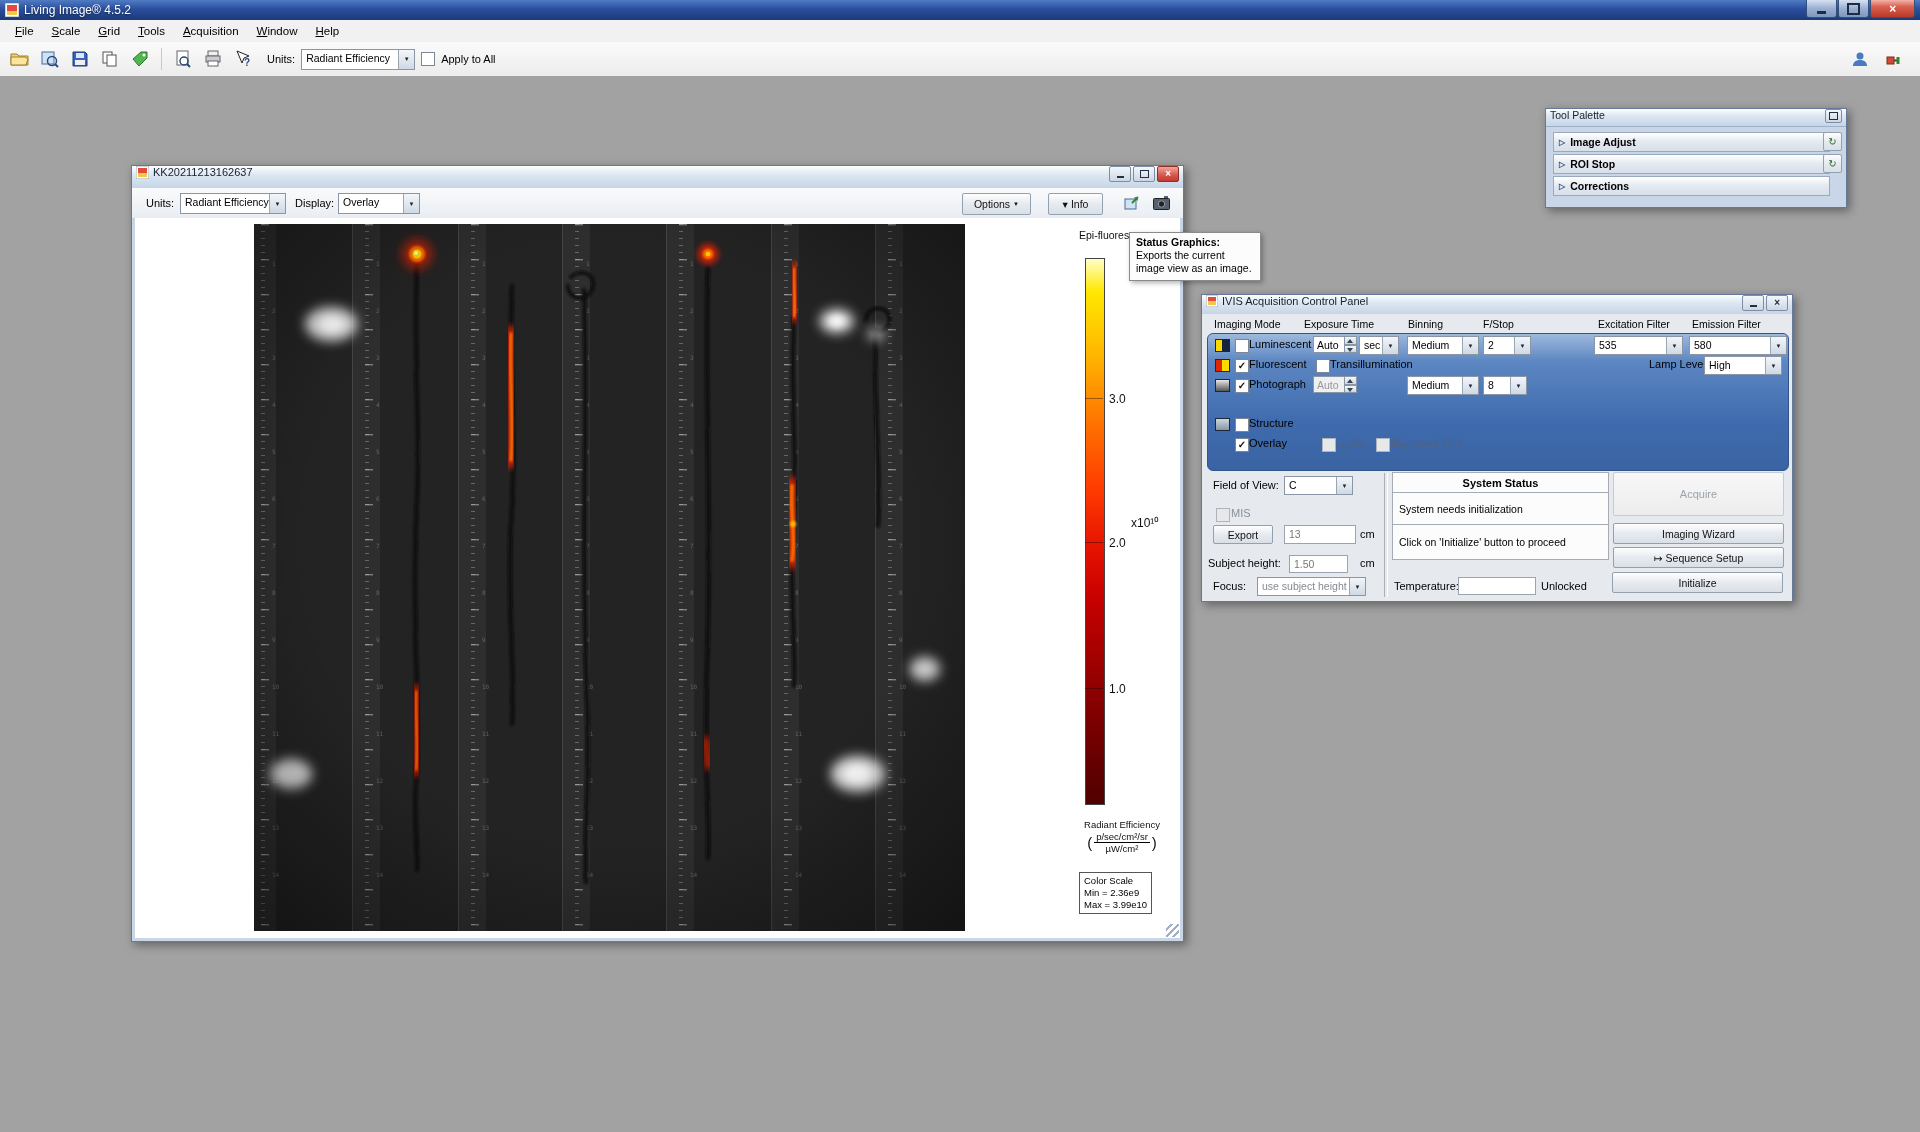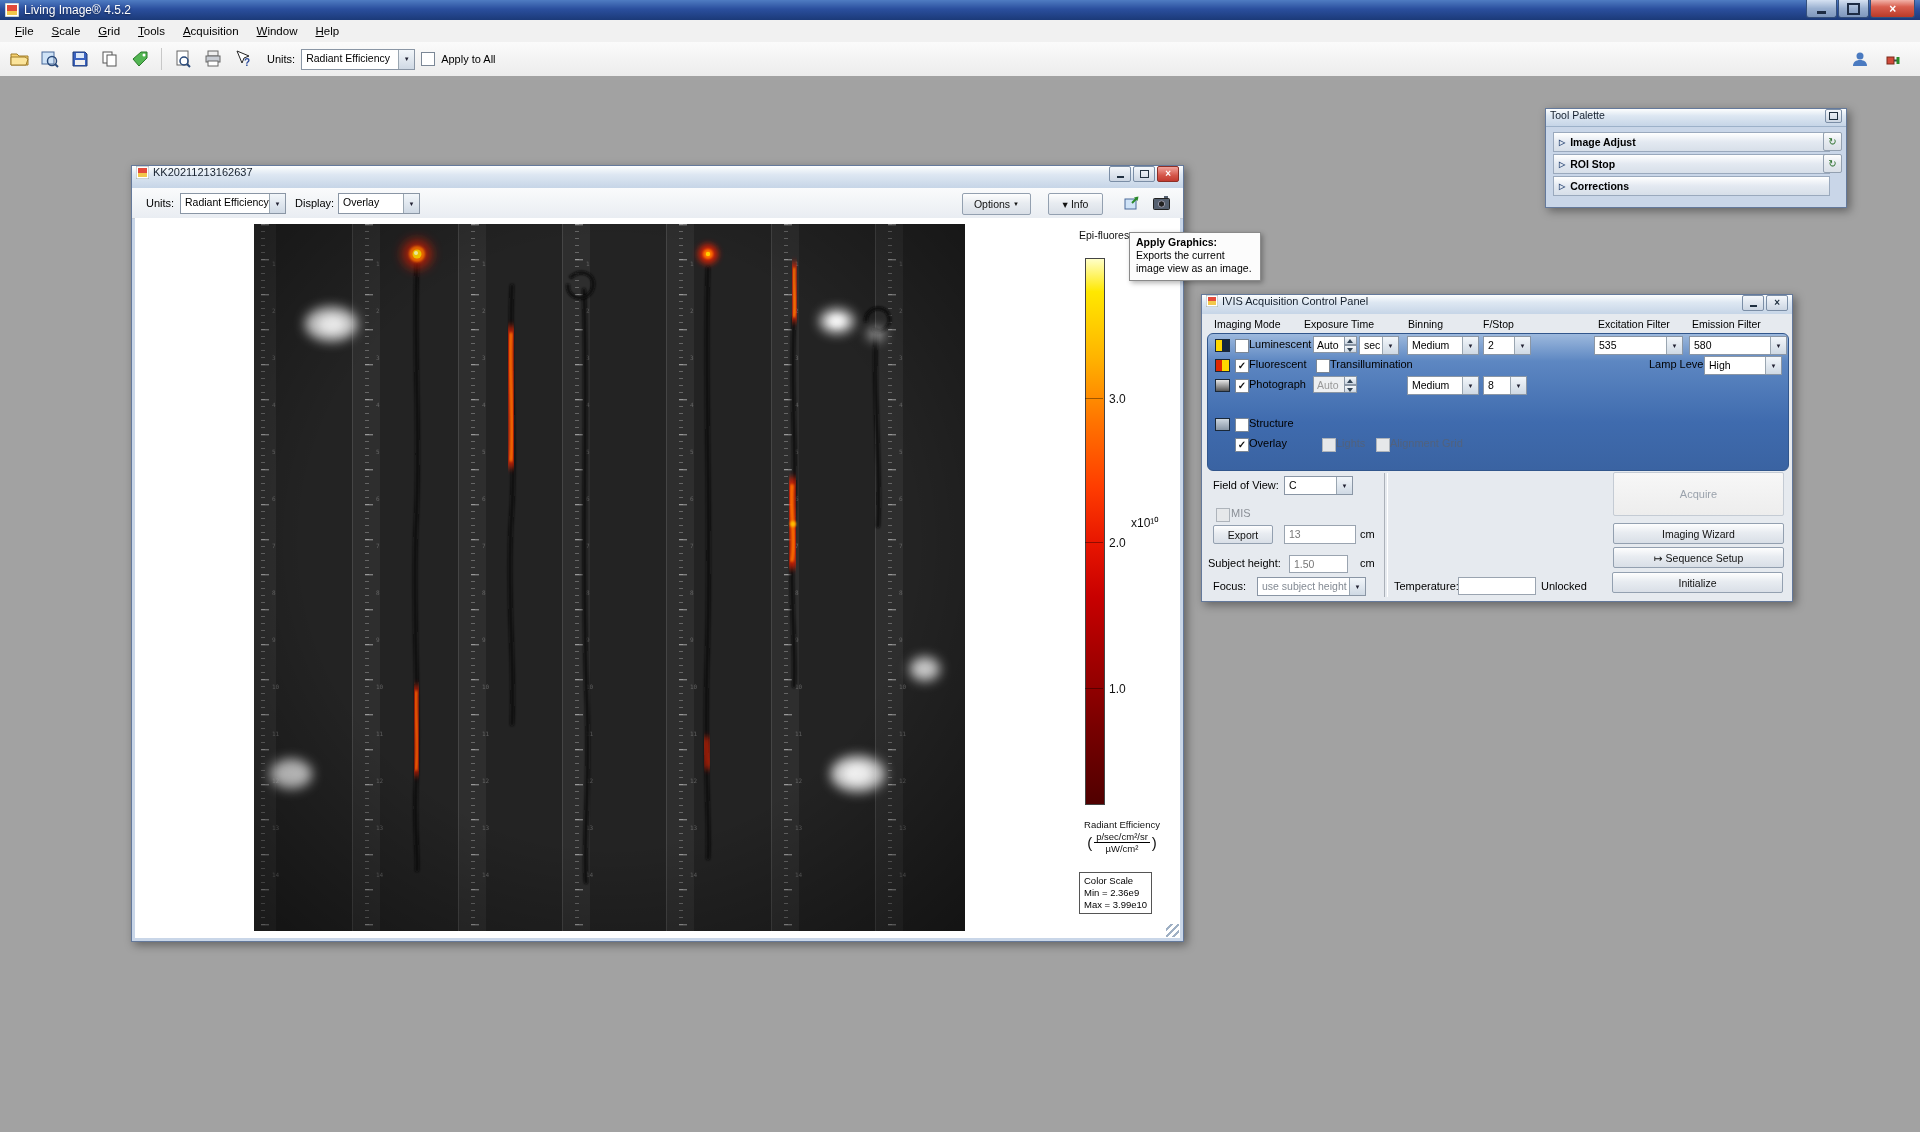--- a/index.html
+++ b/index.html
@@ -415,21 +415,21 @@
     <div class="scalebox" style="left:944px;top:654px">
       <div>Color Scale</div>
       <div>Min = 2.36e9</div>
       <div>Max = 3.99e10</div>
     </div>
     <span class="grip"></span>
   </div>
 </div>
 
 <div class="tooltip" style="left:1129px;top:232px">
-  <div class="tt">Apply Graphics:</div>
+  <div class="tt">Status Graphics:</div>
   <div>Exports the current image view as an image.</div>
 </div>
 
 <div class="win" style="left:1545px;top:108px;width:300px;height:98px">
   <div class="ctitle" style="height:17px;font-size:10.5px">
     <span>Tool Palette</span>
     <div class="wbtns">
       <span class="wbtn" style="width:15px;height:12px">
           <i class="bx"></i>
         </span>
@@ -574,20 +574,25 @@
   <span class="field" style="left:87px;top:260px;width:53px;height:14px">1.50</span>
   <span class="lab" style="left:158px;top:262px">cm</span>
   <span class="lab" style="left:11px;top:285px">Focus:</span>
   <span class="dd dis" style="position:absolute;left:55px;top:282px;width:107px;height:17px">
     <span class="t">use subject height</span>
     <span class="a">▼</span>
   </span>
 
   <div class="vsep"></div>
 
+  <div class="statusbox">
+    <div class="st-title">System Status</div>
+    <div class="st-row1">System needs initialization</div>
+    <div class="st-row2">Click on 'Initialize' button to proceed</div>
+  </div>
   <span class="lab" style="left:192px;top:285px">Temperature:</span>
   <span class="field" style="left:256px;top:282px;width:72px;height:14px"></span>
   <span class="lab" style="left:339px;top:285px">Unlocked</span>
 
   <span class="btn dis" style="position:absolute;left:411px;top:177px;width:169px;height:42px;font-size:11px">
       <span>Acquire</span>
     </span>
   <span class="btn" style="position:absolute;left:411px;top:228px;width:169px;height:19px">
       <span>Imaging Wizard</span>
     </span>

